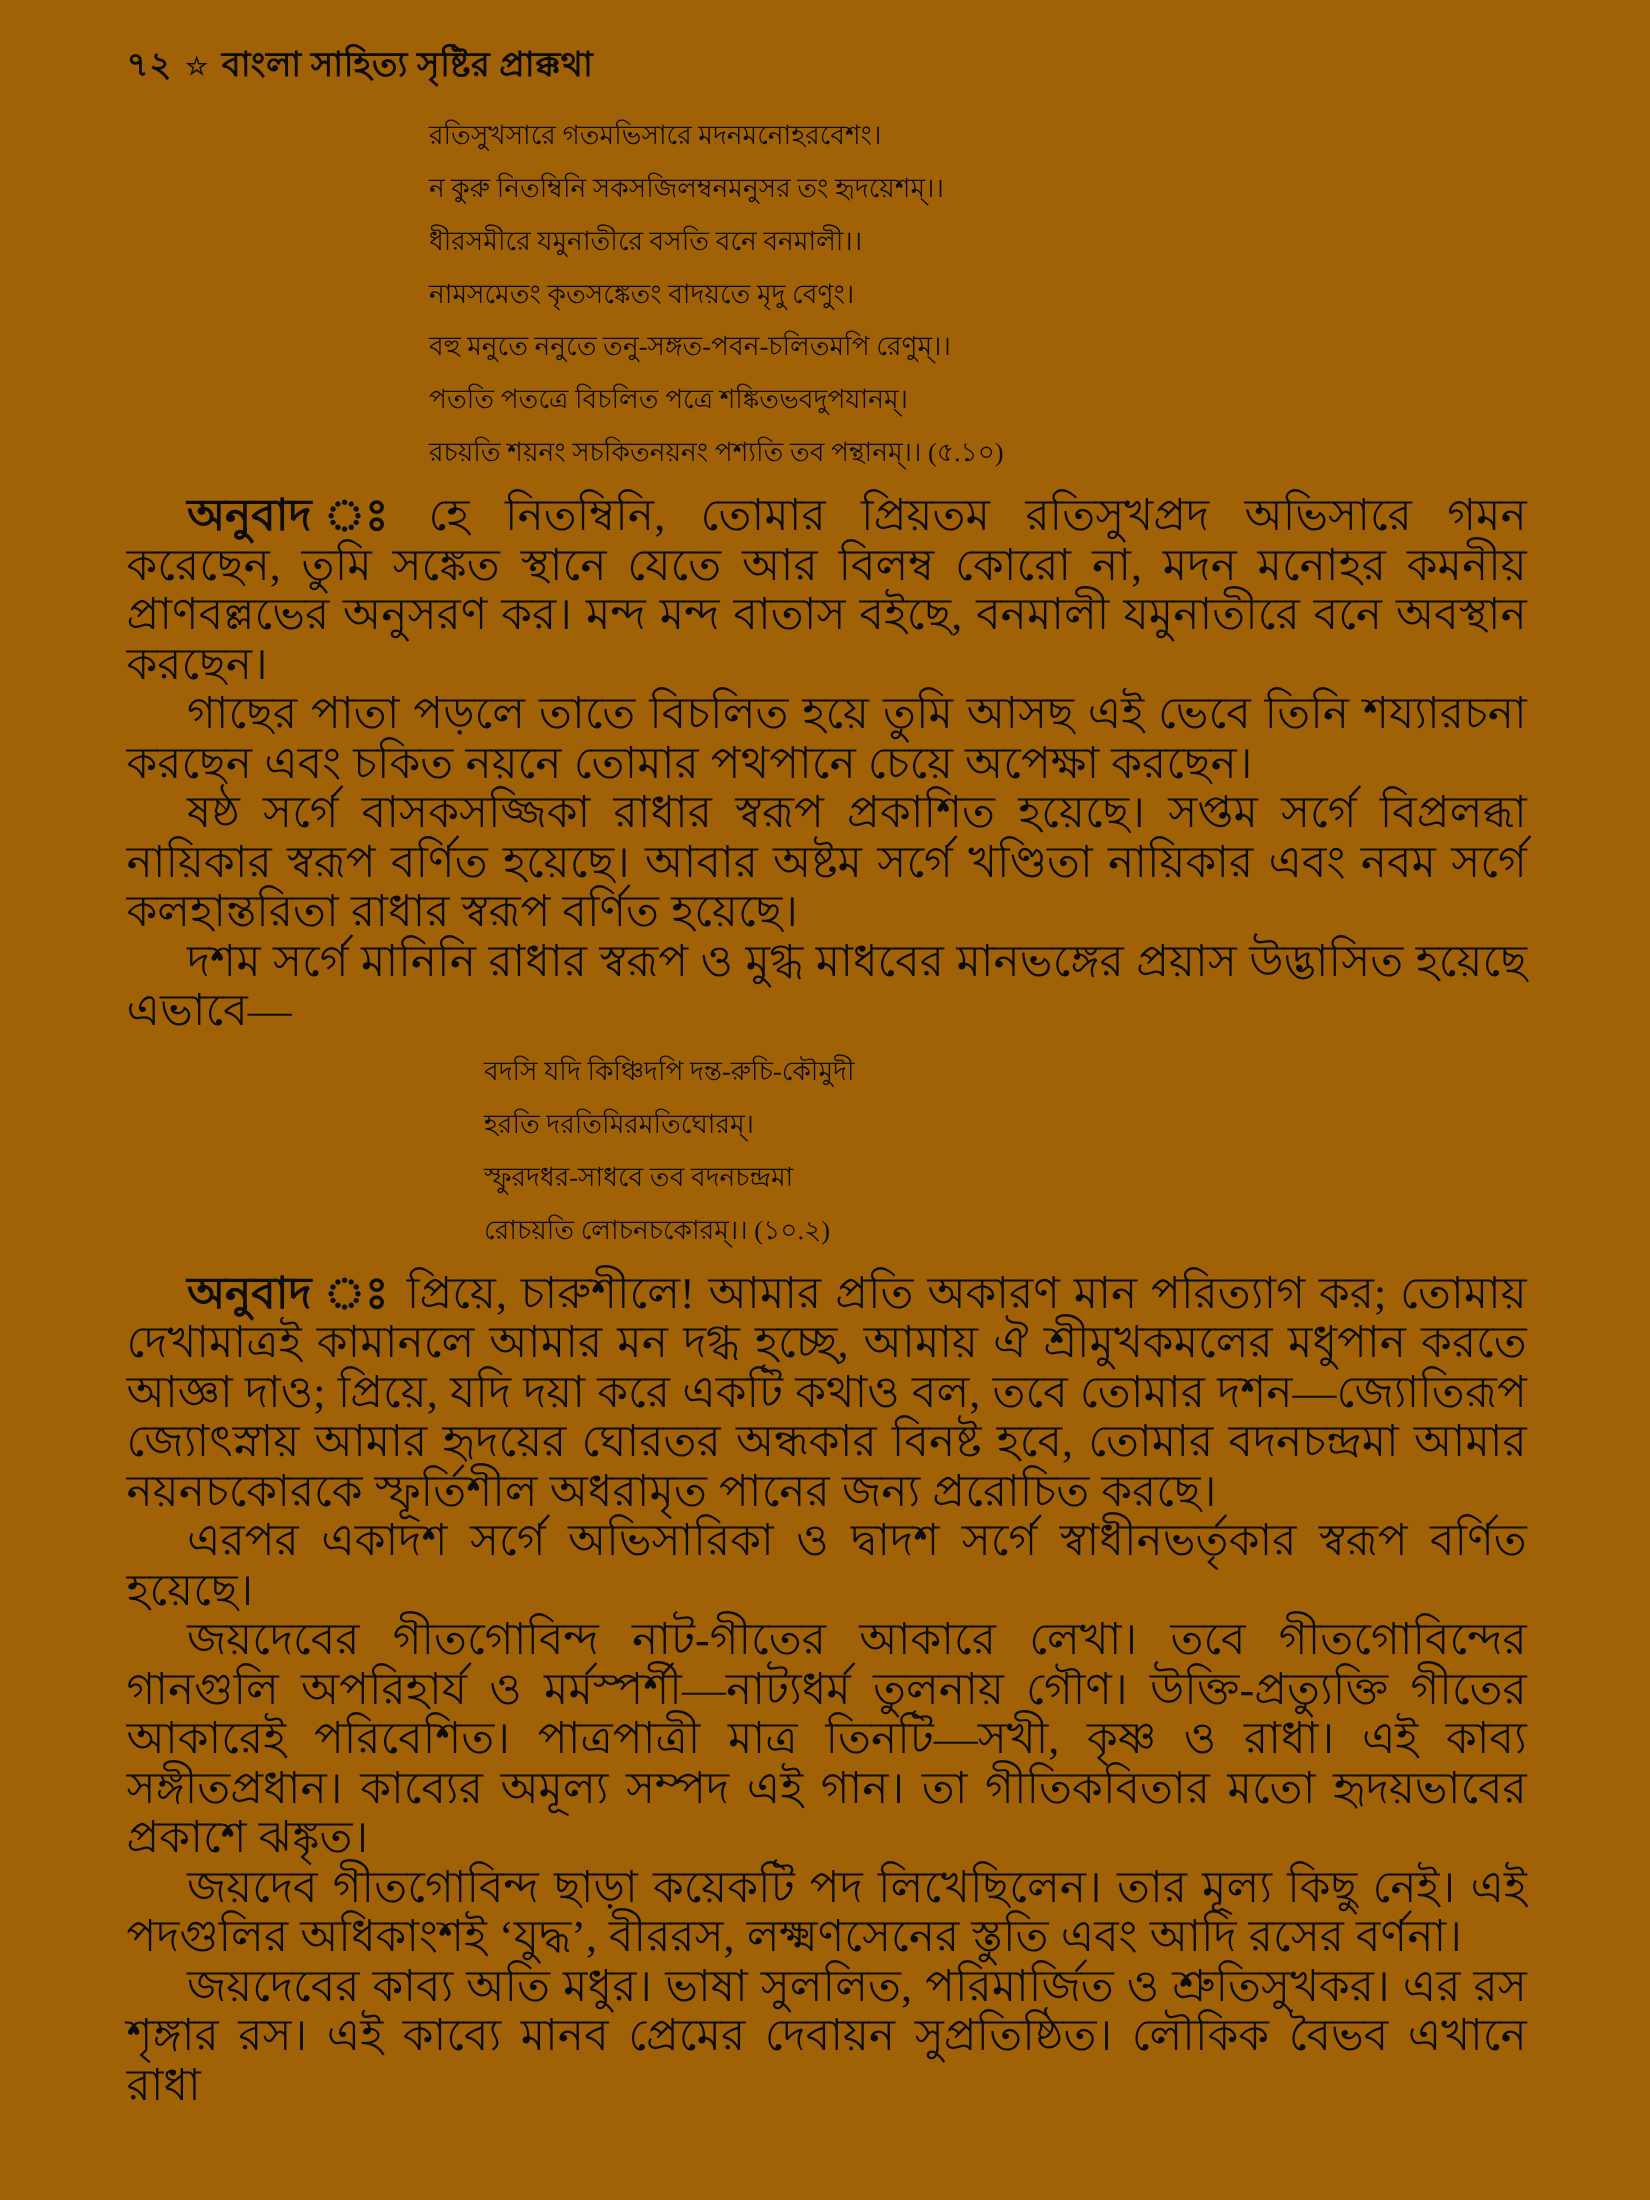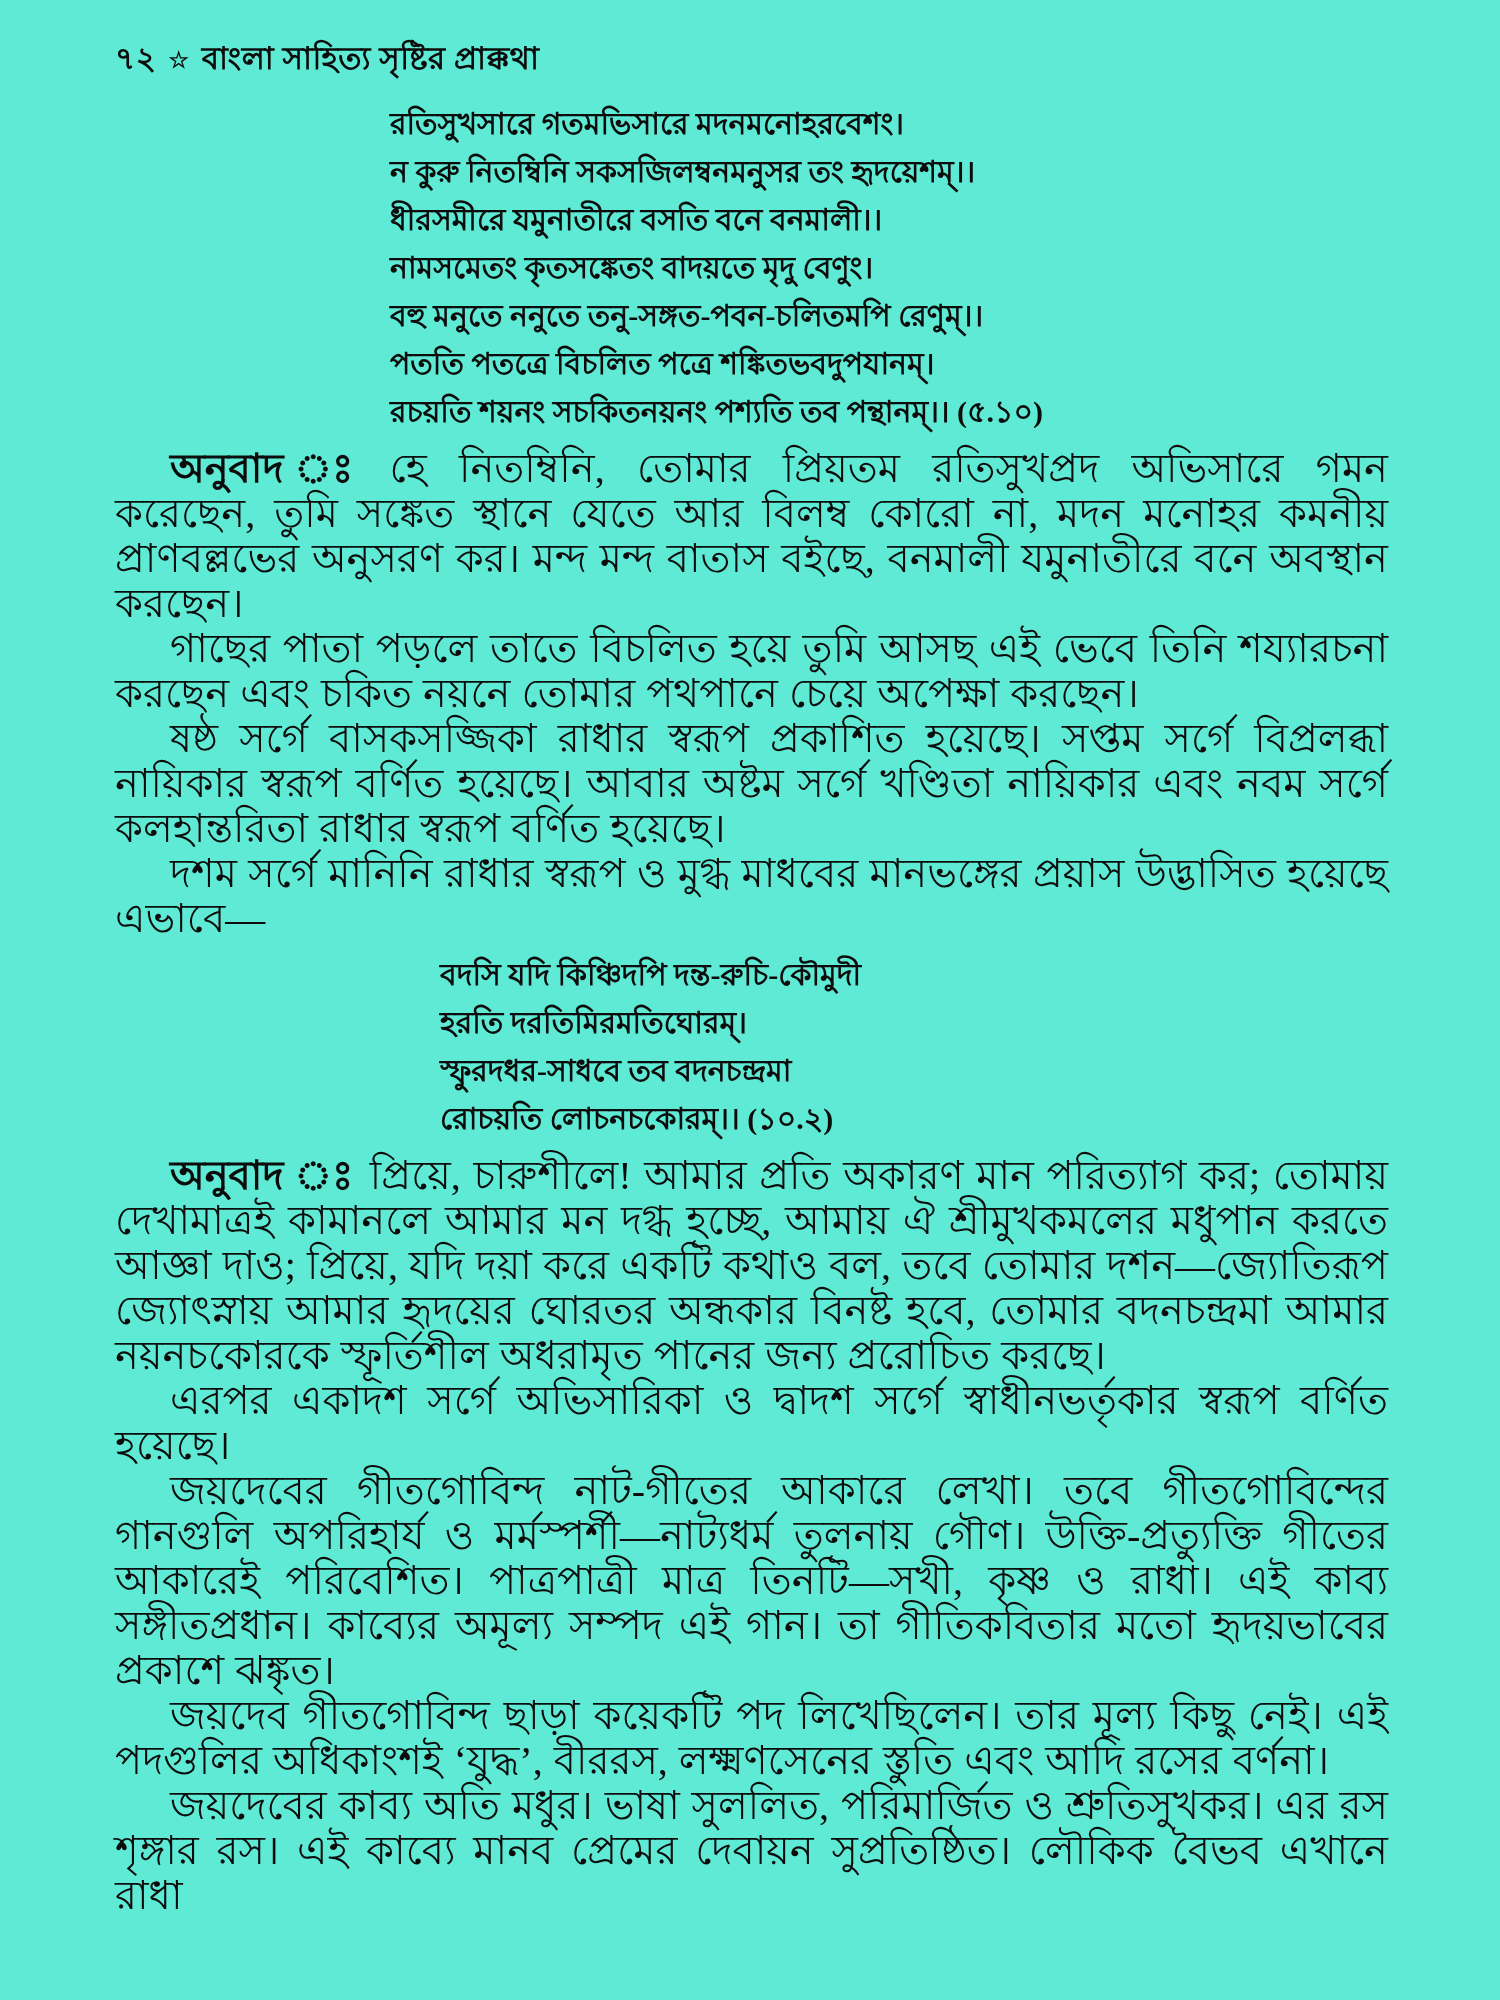--- a/index.html
+++ b/index.html
@@ -1,21 +1,21 @@
 <!DOCTYPE html>
 <html lang="bn"><head>
 <meta charset="utf-8">
 <style>
   html, body { margin: 0; padding: 0; background: #e8e8e8; }
   .page {
     position: relative;
     width: 1500px;
     height: 2000px;
     margin: 0 auto;
-    background: #5eead4;
+    background: #a16207;
     color: #0c0c0c;
     font-family: "Liberation Serif", "DejaVu Serif", serif;
     box-sizing: border-box;
     padding: 34px 112px 20px 115px;
     overflow: hidden;
   }
   .running-header {
     display: flex;
     align-items: center;
     gap: 12px;
@@ -26,23 +26,23 @@
     white-space: nowrap;
   }
   .running-header .star {
     font-size: 26px;
     font-weight: normal;
     position: relative;
     top: 1px;
   }
   .verse {
     margin: 10px 0 10px 275px;
-    font-size: 30px;
+    font-size: 24px;
     line-height: 48px;
-    font-weight: 700;
+    font-weight: 400;
   }
   .verse p { margin: 0; }
   .verse-2 { margin-left: 325px; }
   .body-para {
     margin: 0;
     font-size: 40px;
     line-height: 45px;
     text-align: justify;
     text-indent: 55px;
     word-spacing: 1px;

